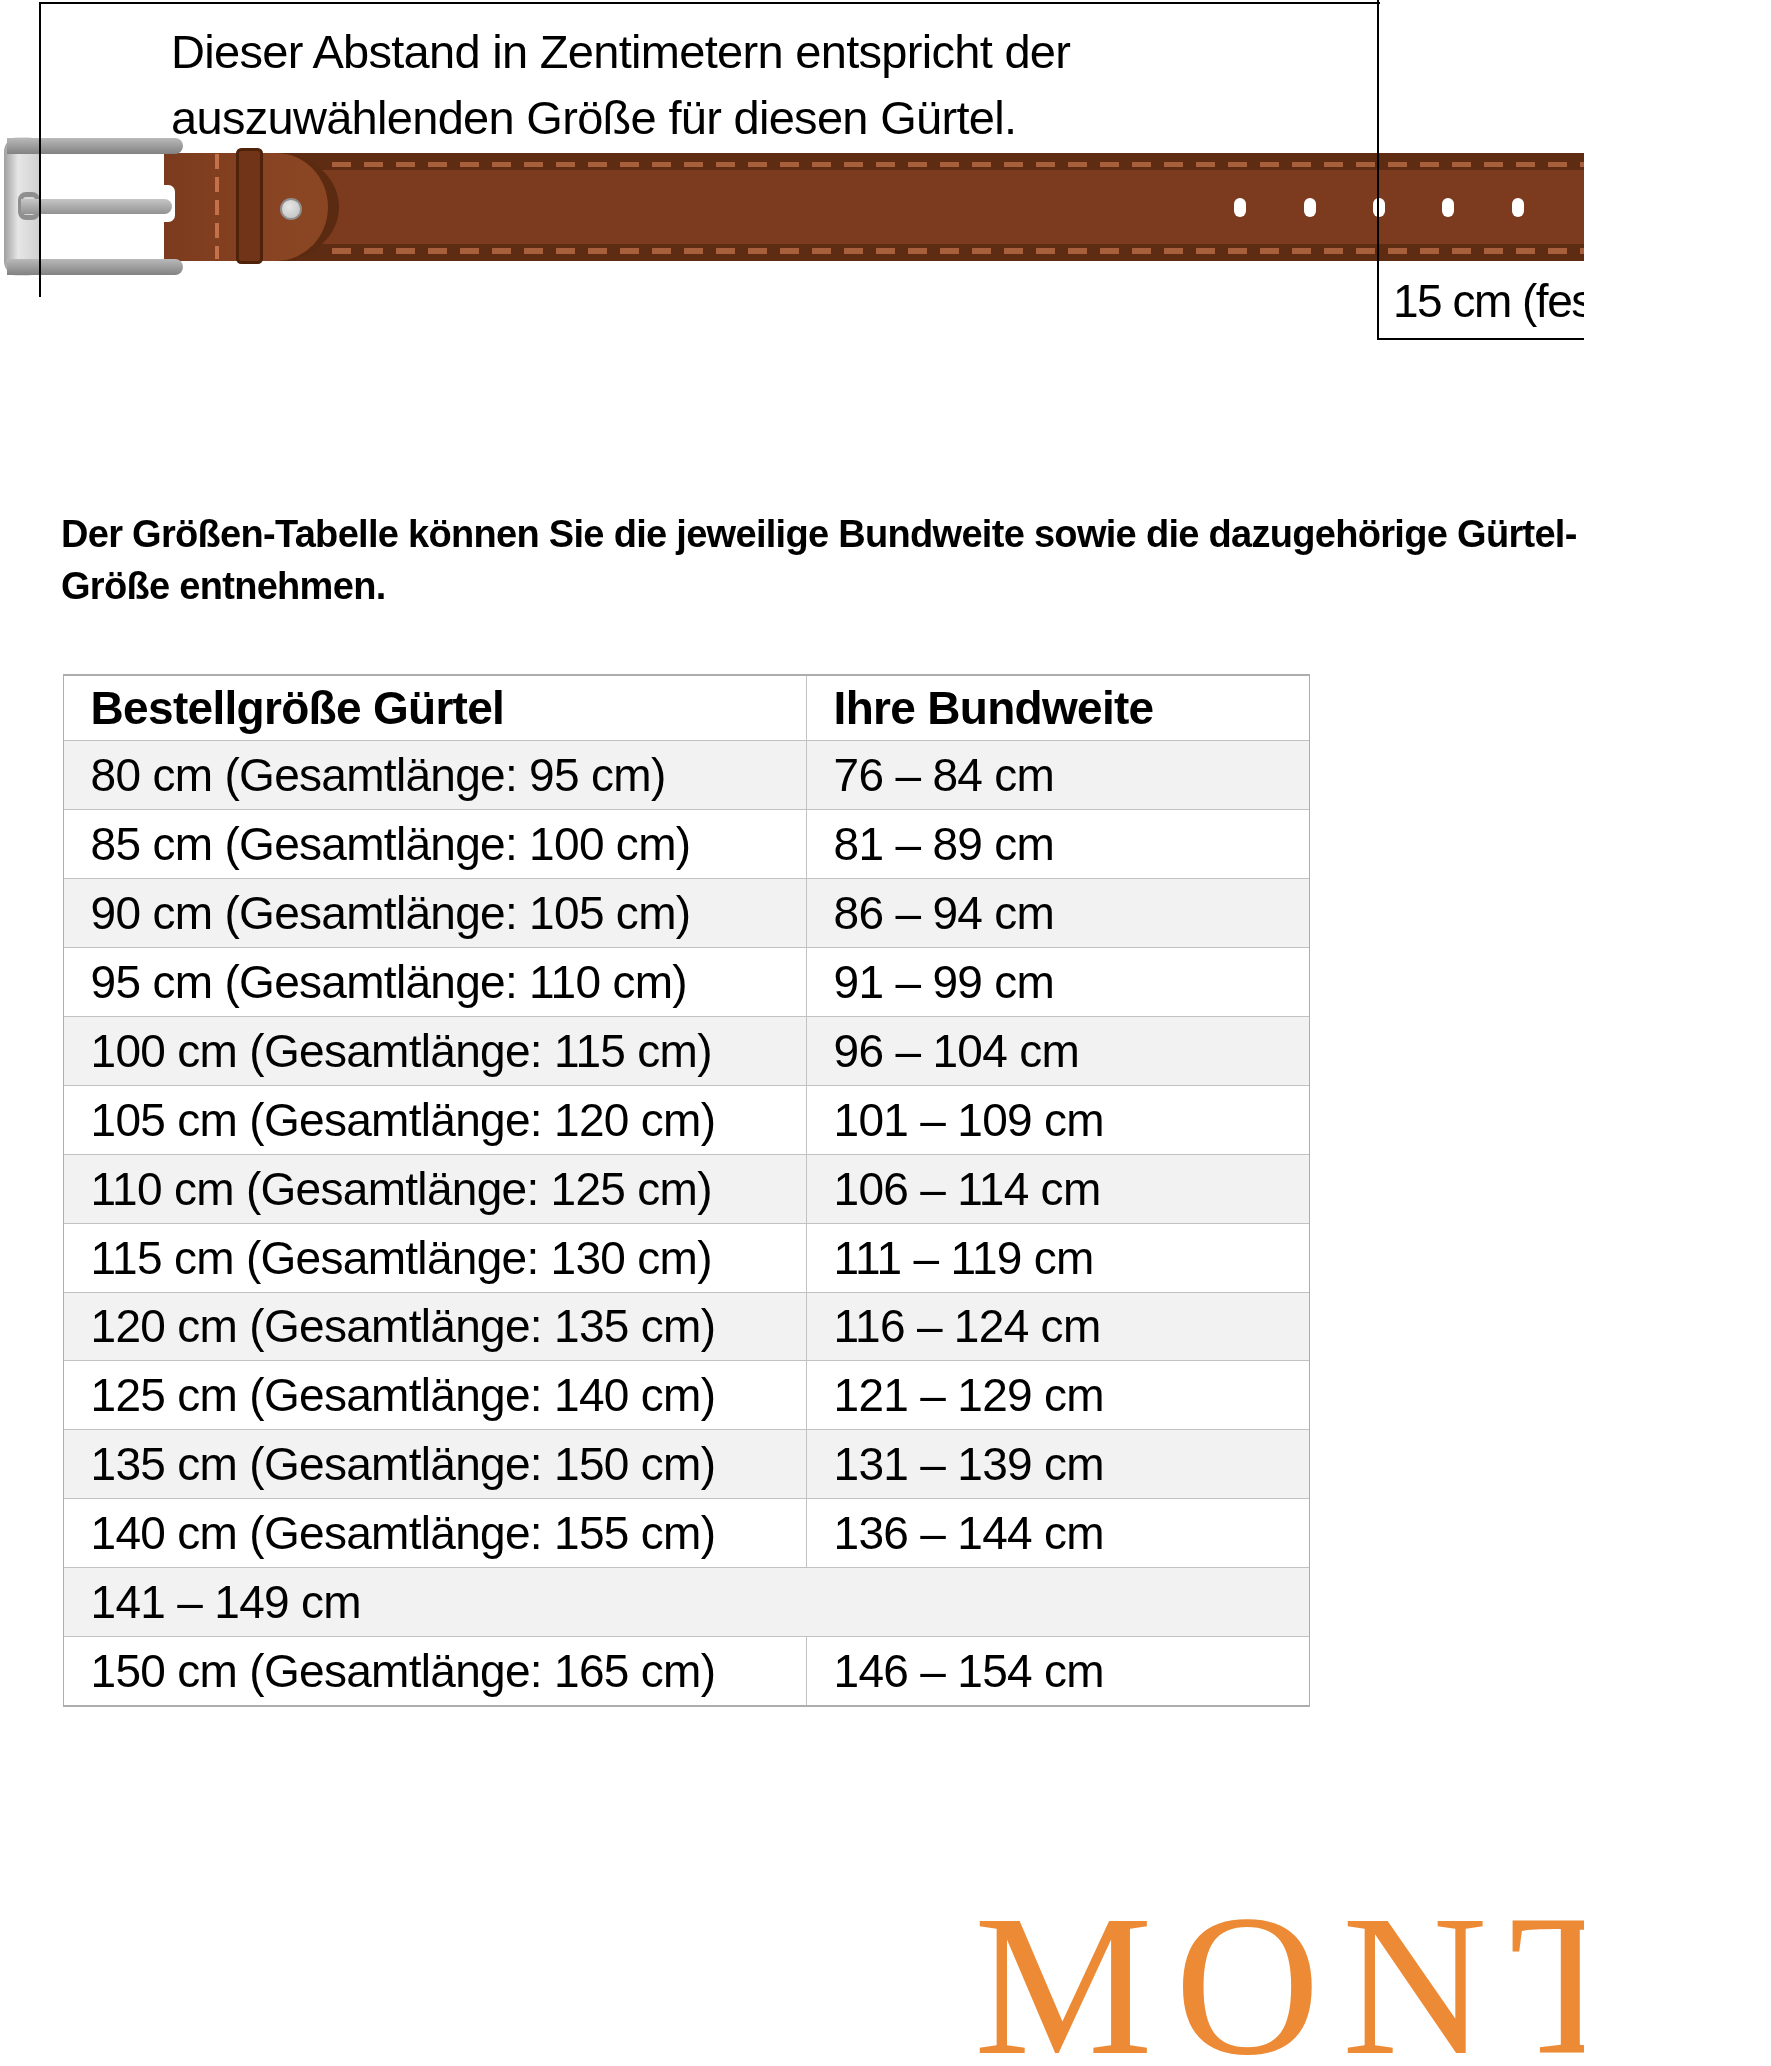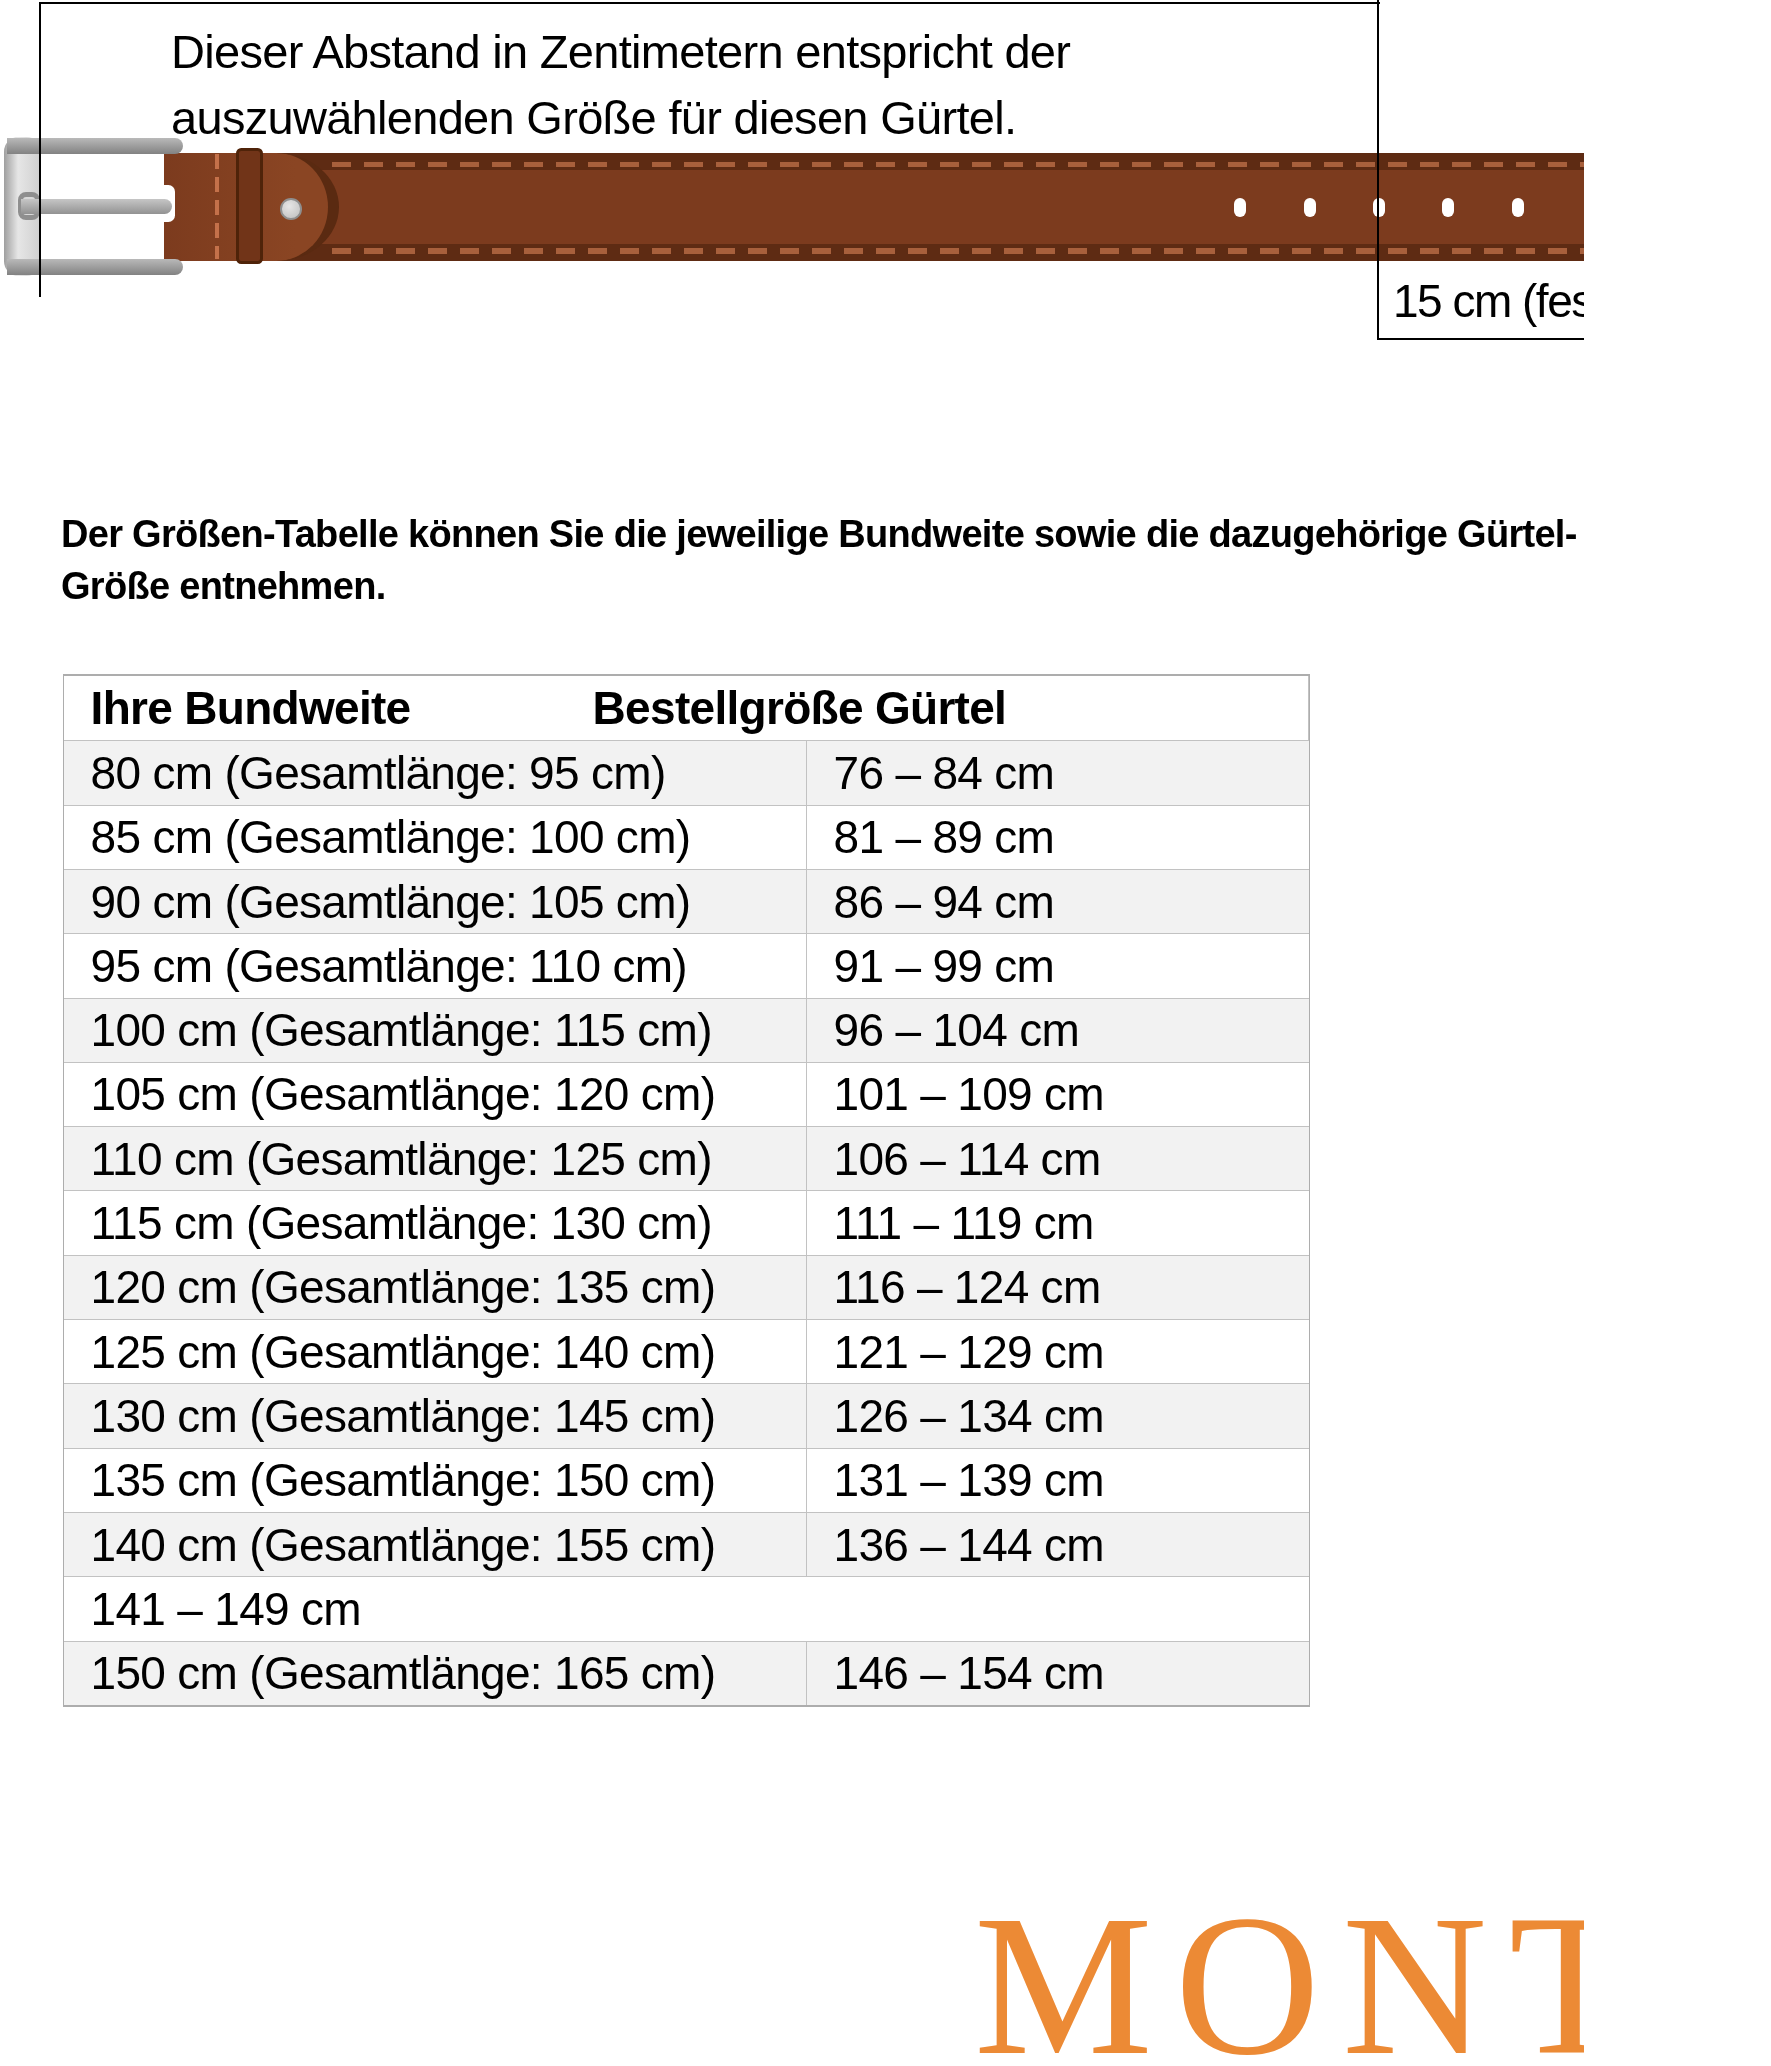--- a/index.html
+++ b/index.html
@@ -158,22 +158,22 @@
 
   <div class="measure-text">15 cm (festes Maß)</div>
 
   <div class="intro-par">
     <div>Der Größen-Tabelle können Sie die jeweilige Bundweite sowie die dazugehörige Gürtel-</div>
     <div>Größe entnehmen.</div>
   </div>
 
   <div class="size-table">
     <div class="trow thead">
+      <div class="tcell c0">Bestellgröße Gürtel</div>
       <div class="tcell c1">Ihre Bundweite</div>
-      <div class="tcell c0">Bestellgröße Gürtel</div>
     </div>
     <div class="rows-wrap">
 
     <div class="trow">
         <div class="tcell c0">80 cm (Gesamtlänge: 95 cm)</div>
         <div class="tcell c1">76 – 84 cm</div>
       </div>
         <div class="trow">
         <div class="tcell c0">85 cm (Gesamtlänge: 100 cm)</div>
         <div class="tcell c1">81 – 89 cm</div>
@@ -204,24 +204,20 @@
       </div>
         <div class="trow">
         <div class="tcell c0">120 cm (Gesamtlänge: 135 cm)</div>
         <div class="tcell c1">116 – 124 cm</div>
       </div>
         <div class="trow">
         <div class="tcell c0">125 cm (Gesamtlänge: 140 cm)</div>
         <div class="tcell c1">121 – 129 cm</div>
       </div>
         <div class="trow">
-        <div class="tcell c0">130 cm (Gesamtlänge: 145 cm)</div>
-        <div class="tcell c1">126 – 134 cm</div>
-      </div>
-        <div class="trow">
         <div class="tcell c0">135 cm (Gesamtlänge: 150 cm)</div>
         <div class="tcell c1">131 – 139 cm</div>
       </div>
         <div class="trow">
         <div class="tcell c0">140 cm (Gesamtlänge: 155 cm)</div>
         <div class="tcell c1">136 – 144 cm</div>
       </div>
         <div class="trow">
         <div class="tcell c1">141 – 149 cm</div>
       </div>

